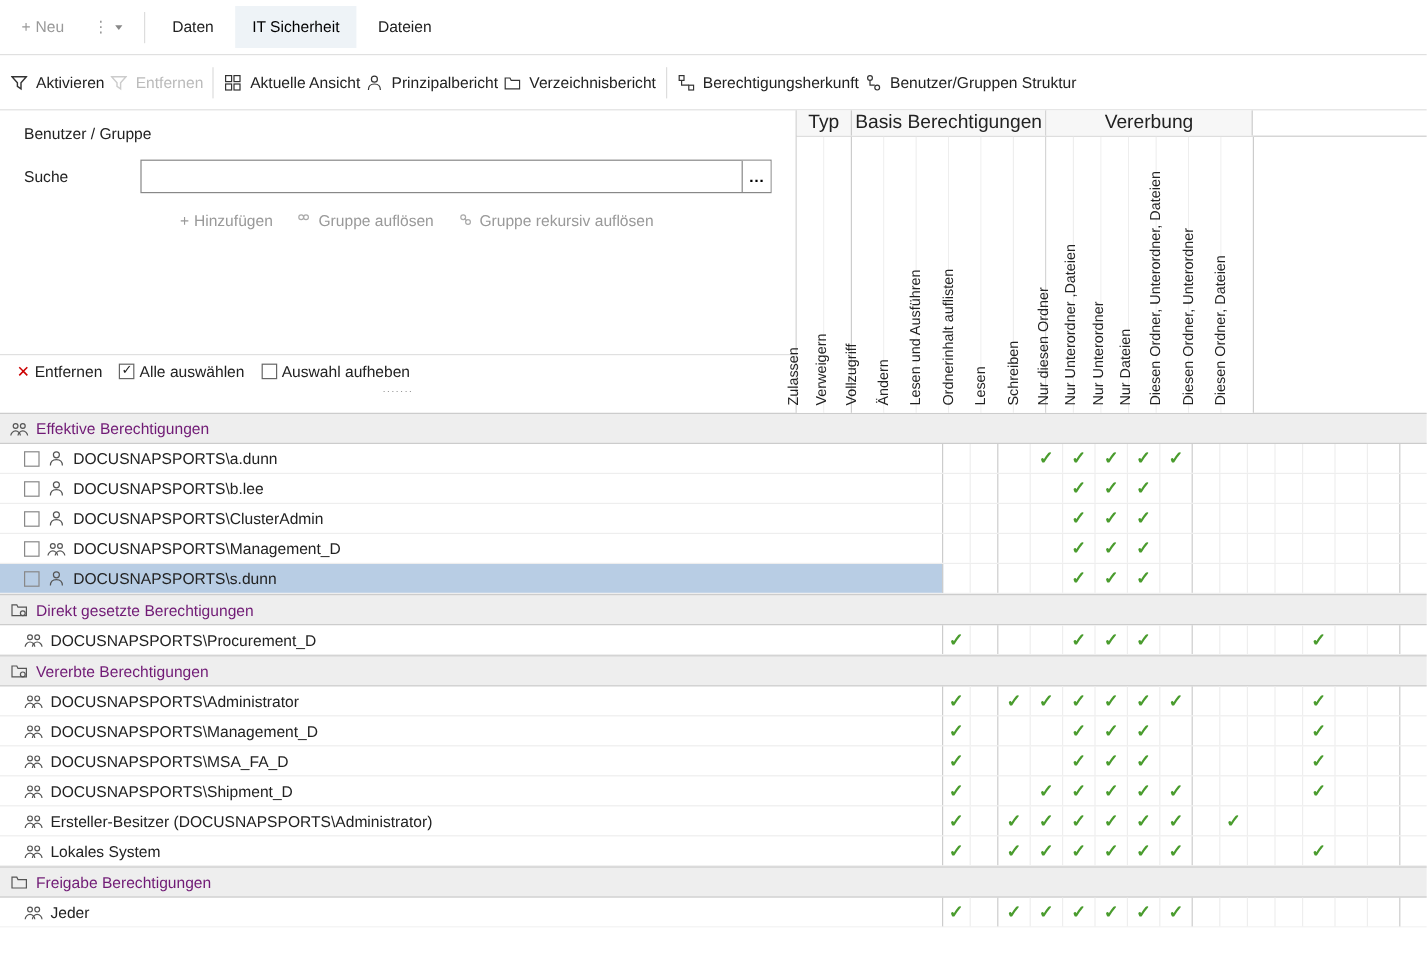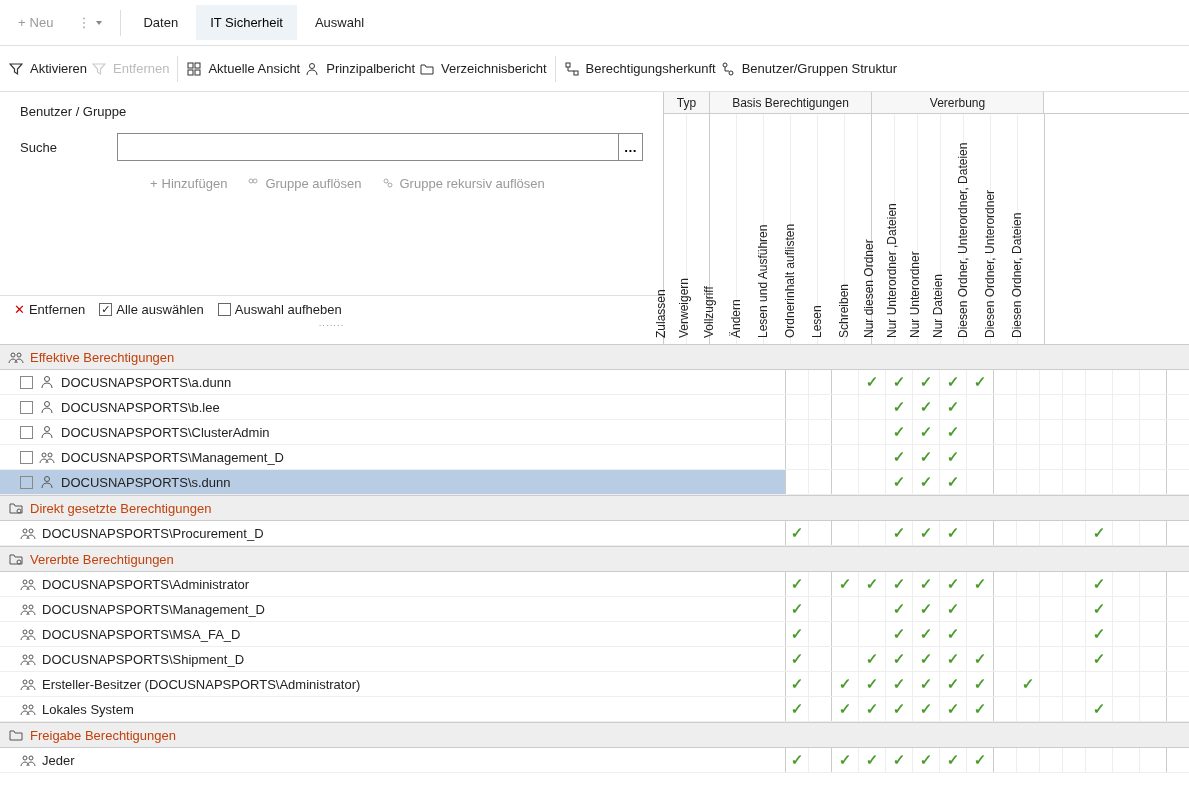--- a/index.html
+++ b/index.html
@@ -31,33 +31,33 @@
 
   
   .search-pad { height: 96px; }
 
   .filter-row { display: flex; align-items: center; gap: 14px; padding: 6px 14px; border-top: 1px solid #e0e0e0; }
   .filter-item { display: flex; align-items: center; gap: 4px; cursor: pointer; }
   .red { color: #c00; }
   .cb { width: 13px; height: 13px; border: 1px solid #666; display: inline-block; }
   .cb.checked::after { content: "✓"; font-size: 11px; line-height: 11px; display: block; text-align: center; }
   .group-headers { display: flex; height: 22px; border-bottom: 1px solid #ccc; }
-  .gh { border-right: 1px solid #ccc; text-align: center; font-size: 12px; line-height: 22px; background: #f7f7f7; }
+  .gh { border-right: 1px solid #ccc; text-align: center; font-size: 16px; line-height: 22px; background: #f7f7f7; }
   .gh-typ { width: 46px; }
   .gh-basis { width: 162px; }
   .gh-ver { width: 172px; border-right: 1px solid #ccc; }
 
   .perm-cols { display: flex; height: 230px; }
   .perm-col { width: 23px; border-right: 1px solid #eee; position: relative; background: #fff; }
   .perm-col.wide { width: 27px; }
   .perm-col.group-end { border-right: 1px solid #ccc; }
   .perm-col span { position: absolute; bottom: 6px; left: 50%; transform: rotate(-90deg) translateY(-50%); transform-origin: left bottom; white-space: nowrap; font-size: 12px; }
 
   
-  .section { background: #eee; border-top: 1px solid #ccc; border-bottom: 1px solid #ccc; padding: 4px 8px; color: #c2410c; display: flex; align-items: center; gap: 6px; }
+  .section { background: #eee; border-top: 1px solid #ccc; border-bottom: 1px solid #ccc; padding: 4px 8px; color: #701a75; display: flex; align-items: center; gap: 6px; }
   .row { display: flex; align-items: stretch; border-bottom: 1px solid #eee; height: 25px; }
   .row-name { width: 786px; display: flex; align-items: center; gap: 6px; padding-left: 20px; border-right: 1px solid #ccc; }
   .row-name.sel { background: #b8cde4; }
   .row-cb { width: 13px; height: 13px; border: 1px solid #888; }
   .cells { display: flex; }
   .cell { border-right: 1px solid #eee; display: flex; align-items: center; justify-content: center; }
   .cell.w23 { width: 23px; }
   .cell.w27 { width: 27px; }
   .cell.group-end { border-right: 1px solid #ccc; }
   .chk { color: #4a9c2e; font-size: 15px; font-weight: bold; }
@@ -73,21 +73,21 @@
   <div class="top-btn">
     <span>+</span>
     <span>Neu</span>
   </div>
   <div class="top-btn dropdown-caret">
     <span>⋮</span>
   </div>
   <div class="top-sep"></div>
   <div class="tab">Daten</div>
   <div class="tab active">IT Sicherheit</div>
-  <div class="tab">Auswahl</div>
+  <div class="tab">Dateien</div>
 </div>
 
 <div class="sub-toolbar">
   <div class="sub-btn">
     <span class="icon">
         <svg width="14" height="14" viewBox="0 0 14 14">
           <path d="M1 2h12l-4.5 5v5l-3-2V7z" fill="none" stroke="#333" stroke-width="1.2"></path>
         </svg>
       </span>
     <span>Aktivieren</span>

